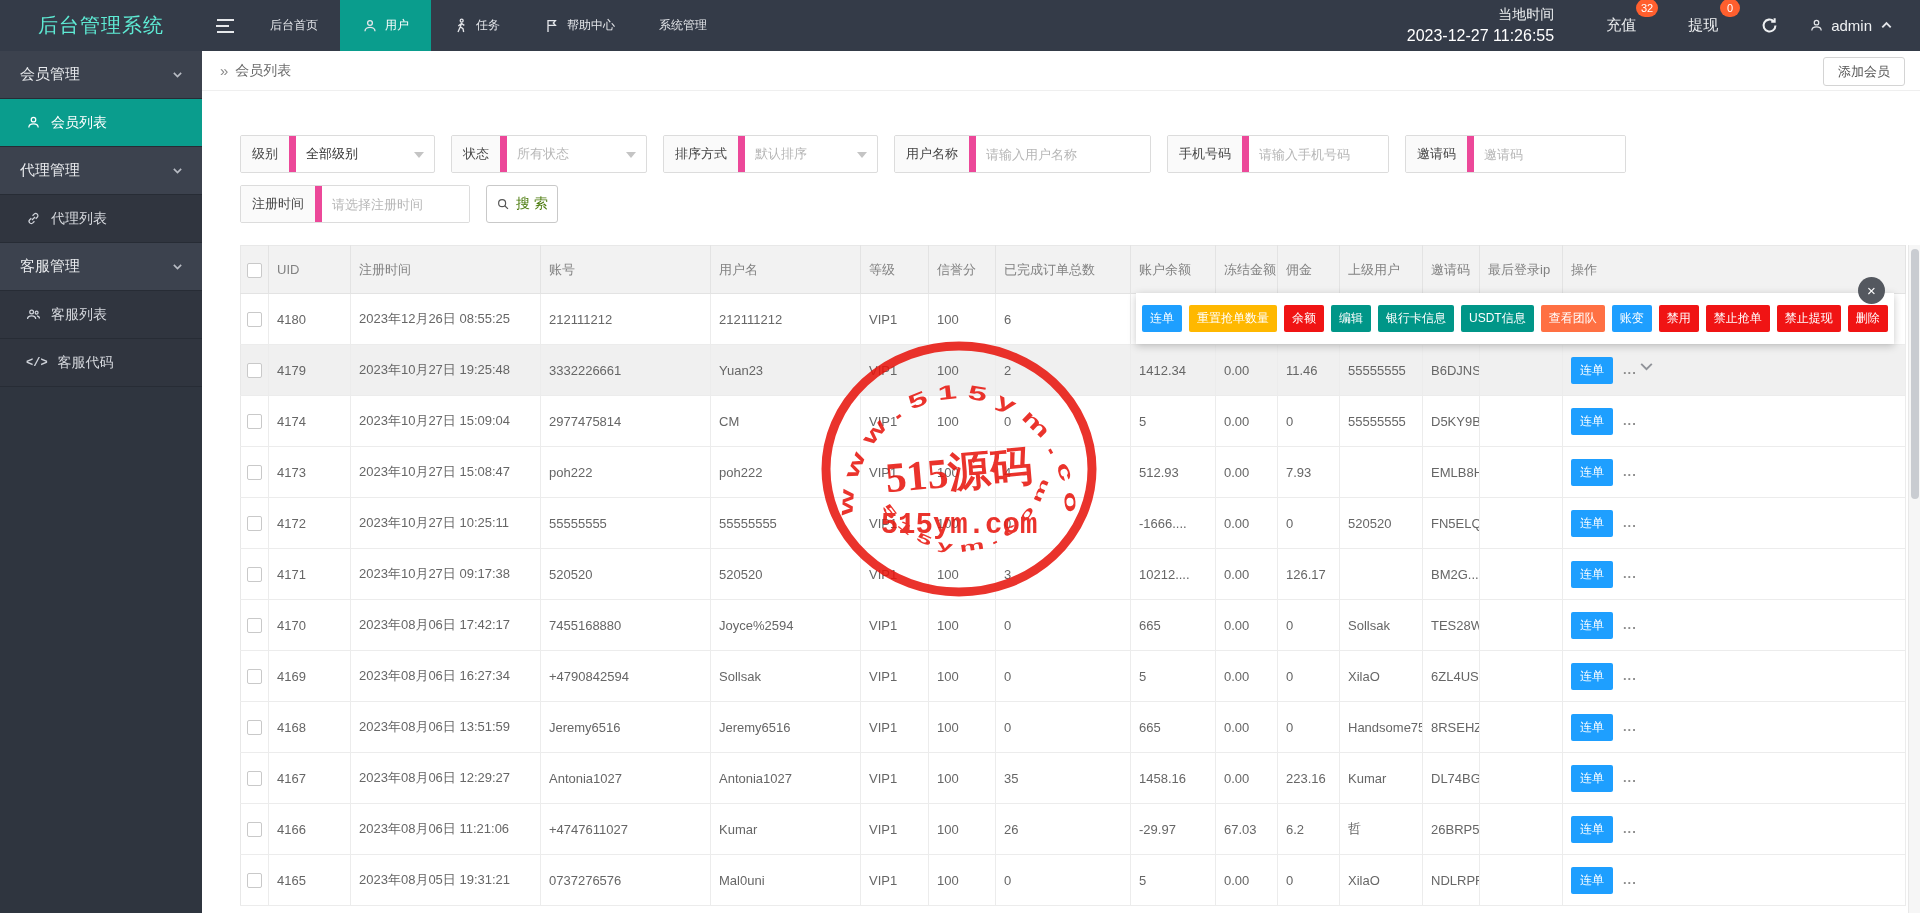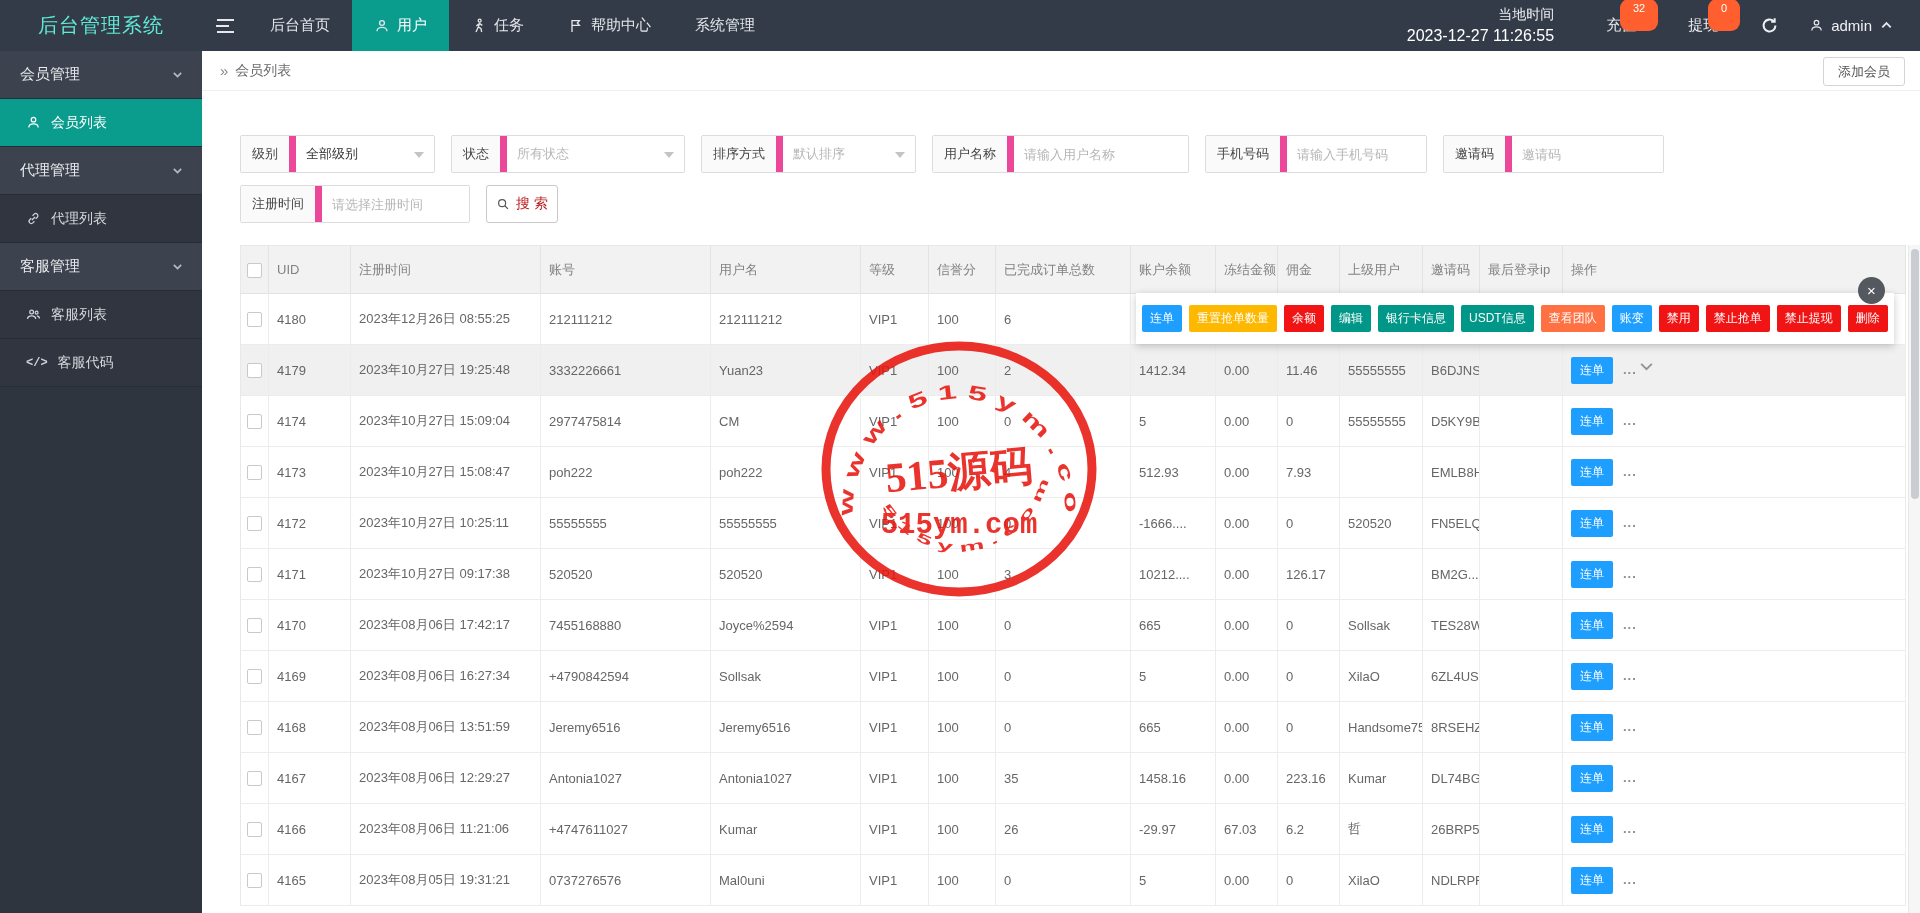--- a/index.html
+++ b/index.html
@@ -7,29 +7,29 @@
   body { font-family: "Liberation Sans", "DejaVu Sans", sans-serif; background:#fff; color:#333; }
   .screen { position:relative; width:1920px; height:913px; overflow:hidden; }
 
   
   .topbar { position:absolute; top:0; left:0; width:1920px; height:51px; background:#343b48; display:flex; align-items:stretch; z-index:50; }
   .logo { width:202px; display:flex; align-items:center; justify-content:center; color:#5eead4; font-size:20px; letter-spacing:1px; }
   .hamburger { width:46px; display:flex; flex-direction:column; justify-content:center; align-items:center; gap:4px; cursor:pointer; }
   .hamburger i { display:block; width:17px; height:2px; background:#e6e8eb; }
   .hamburger i:nth-child(2) { width:13px; align-self:flex-start; margin-left:14px; }
   .nav { display:flex; align-items:stretch; }
-  .nav-item { display:flex; align-items:center; gap:7px; padding:0 22px; color:#e4e6ea; font-size:15px; cursor:pointer; }
+  .nav-item { display:flex; align-items:center; gap:7px; padding:0 22px; color:#e4e6ea; font-size:12px; cursor:pointer; }
   .nav-item svg { width:16px; height:16px; stroke:#e4e6ea; }
   .nav-item.active { background:#0a9d8d; color:#fff; }
   .topbar-right { margin-left:auto; display:flex; align-items:center; }
   .time-block { text-align:right; color:#fff; padding:0 26px; line-height:1.45; }
   .time-label { font-size:14px; color:#eef0f2; }
   .time-value { font-size:16px; }
   .tb-link { position:relative; color:#eef0f2; font-size:15px; padding:0 14px; margin:0 12px; cursor:pointer; }
-  .badge { position:absolute; top:-17px; right:-8px; min-width:20px; height:32px; padding:0 13px; background:#ff5f2e; color:#fff; font-size:11px; line-height:18px; text-align:center; border-radius:9px; }
+  .badge { position:absolute; top:-17px; right:-8px; min-width:20px; height:18px; padding:0 5px; background:#ff5f2e; color:#fff; font-size:11px; line-height:18px; text-align:center; border-radius:9px; }
   .refresh { padding:0 16px; cursor:pointer; display:flex; align-items:center; }
   .refresh svg { width:19px; height:19px; }
   .user-menu { display:flex; align-items:center; gap:7px; color:#eef0f2; font-size:15px; padding:0 26px 0 14px; cursor:pointer; }
   .user-menu svg { width:15px; height:15px; stroke:#e4e6ea; }
 
   
   .sidebar { position:absolute; top:51px; left:0; width:202px; bottom:0; background:#2f353f; z-index:40; }
   .sb-group { height:48px; background:#3c424e; color:#e8eaed; font-size:15px; display:flex; align-items:center; padding:0 18px 0 20px; border-bottom:1px solid #272c35; cursor:pointer;text-align:right; }
   .sb-group svg { margin-left:auto; width:13px; height:13px; stroke:#b8bcc4; }
   .sb-item { height:48px; color:#d6d9de; font-size:14px; display:flex; align-items:center; gap:10px; padding:0 20px 0 26px; border-bottom:1px solid #272c35; background:#30353f; cursor:pointer; }
@@ -49,22 +49,22 @@
 
   
   .filters-row { display:flex; gap:16px; margin-bottom:12px; }
   .fgroup { display:flex; height:38px; border:1px solid #dcdcdc; border-radius:2px; background:#fff; overflow:hidden; }
   .fg-label { background:#fafafa; border-right:7px solid #ec4899; display:flex; align-items:center; padding:0 11px; font-size:13px; color:#454545; white-space:nowrap; }
   .fg-value { display:flex; align-items:center; padding:0 10px; font-size:13px; color:#333; flex:1; position:relative; cursor:pointer; }
   .fg-value.ph { color:#b6b6b6; }
   .fg-arrow { position:absolute; right:10px; top:16px; width:0; height:0; border-left:5px solid transparent; border-right:5px solid transparent; border-top:6px solid #c4c4c4; }
   .fg-input { border:none; outline:none; padding:0 10px; font-size:13px; color:#333; flex:1; font-family:inherit; min-width:0; }
   .fg-input::placeholder { color:#b6b6b6; }
-  .w-level{width:195px}.w-status{width:234px}.w-sort{width:215px}.w-user{width:257px}.w-phone{width:222px}.w-invite{width:221px}.w-reg{width:230px}
-  .search-btn { height:38px; width:72px; border:1px solid #c9c9c9; border-radius:3px; background:#fff; font-size:14px; color:#b91c1c; display:flex; align-items:center; justify-content:center; gap:6px; cursor:pointer; font-family:inherit; }
+  .w-level{width:195px}.w-status{width:196px}.w-sort{width:215px}.w-user{width:257px}.w-phone{width:222px}.w-invite{width:221px}.w-reg{width:230px}
+  .search-btn { height:38px; width:72px; border:1px solid #c9c9c9; border-radius:3px; background:#fff; font-size:14px; color:#4d7c0f; display:flex; align-items:center; justify-content:center; gap:6px; cursor:pointer; font-family:inherit; }
   .search-btn svg { width:14px; height:14px; stroke:#555; }
 
   
   .table-wrap { margin-top:22px; width:1665px; }
   table { border-collapse:collapse; table-layout:fixed; width:1665px; border:1px solid #e8e8e8; }
   th { height:48px; background:#f2f2f2; color:#828282; font-weight:normal; font-size:13px; text-align:left; padding:0 8px; border-right:1px solid #e3e3e3; border-bottom:1px solid #e3e3e3; white-space:nowrap; overflow:hidden; }
   td { height:51px; font-size:13px; color:#666; padding:0 8px; border-right:1px solid #ececec; border-bottom:1px solid #ececec; white-space:nowrap; overflow:hidden; background:#fff; }
   tr.hl td { background:#f0f0f0; }
   .cb-cell { padding:0; text-align:center; }
   .cb { display:inline-block; width:15px; height:15px; border:1px solid #c9c9c9; border-radius:2px; background:#fff; vertical-align:middle; cursor:pointer; }

